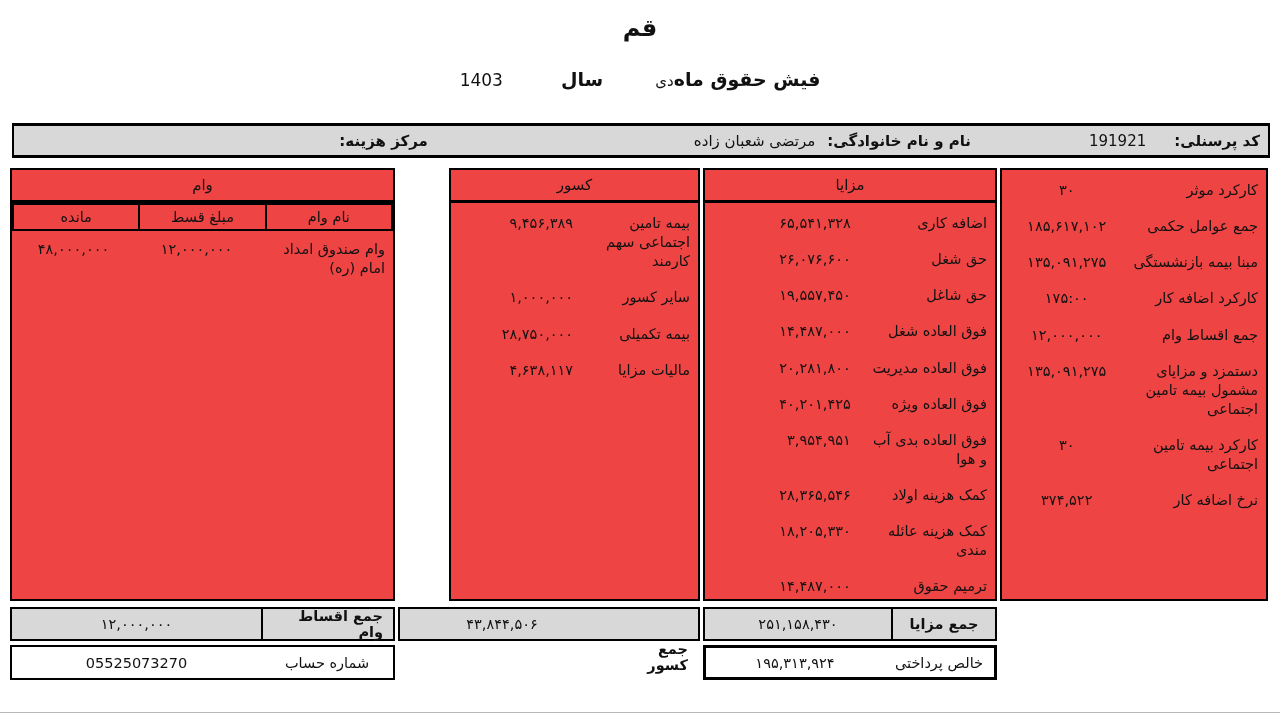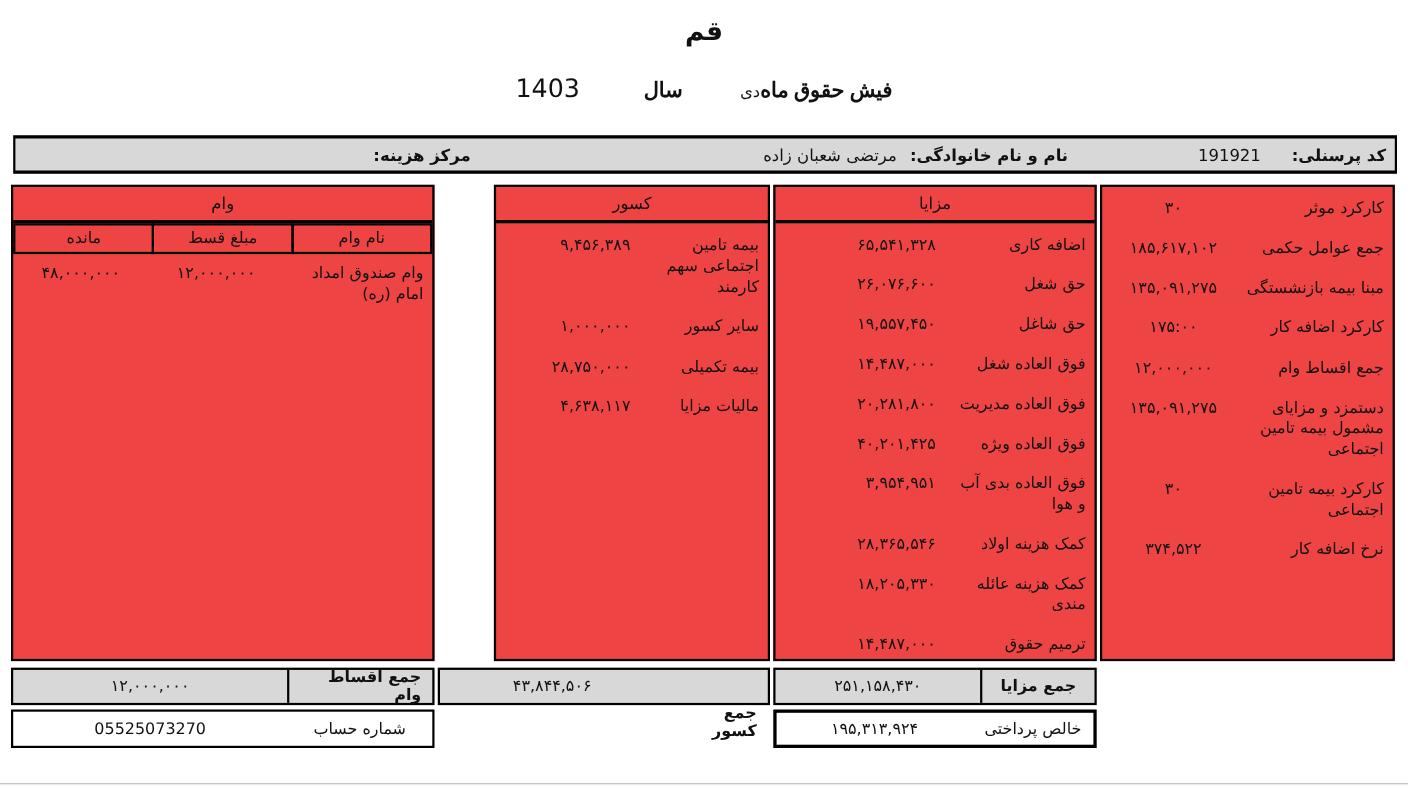--- a/index.html
+++ b/index.html
@@ -6,24 +6,24 @@
   html,body { background:#fff; }
   body {
     width:1280px; height:717px; overflow:hidden;
     font-family:"DejaVu Sans","Liberation Sans",sans-serif;
     color:#111;
   }
   .page { position:relative; width:1280px; height:717px; direction:rtl; background:#fff; }
 
   .title { text-align:center; font-weight:bold; font-size:24px; padding-top:14px; }
   .subtitle { margin-top:26px; display:flex; direction:rtl; justify-content:center; align-items:baseline; font-size:19px; }
-  .subtitle .b { font-weight:bold;font-family:Liberation Serif, serif; }
+  .subtitle .b { font-weight:bold; }
   .subtitle .month { font-size:15px; }
   .subtitle .year-label { margin-right:52px; }
-  .subtitle .year { margin-right:58px; font-size:23px; font-weight:normal; }
+  .subtitle .year { margin-right:58px; font-size:17px; font-weight:normal; }
 
   .header-band {
     position:absolute; top:123px; right:10px; width:1258px; height:35px;
     background:#d8d8d8; border:2px solid #000; border-top-width:3px; border-bottom-width:3px;
     display:flex; align-items:center; font-size:15px; padding:0 8px;
   }
   .header-band .b { font-weight:bold; }
   .hgroup { display:flex; align-items:center; white-space:nowrap; }
   .hgroup .hv { margin-right:28px; }
   .hg2 { margin-right:118px; }

